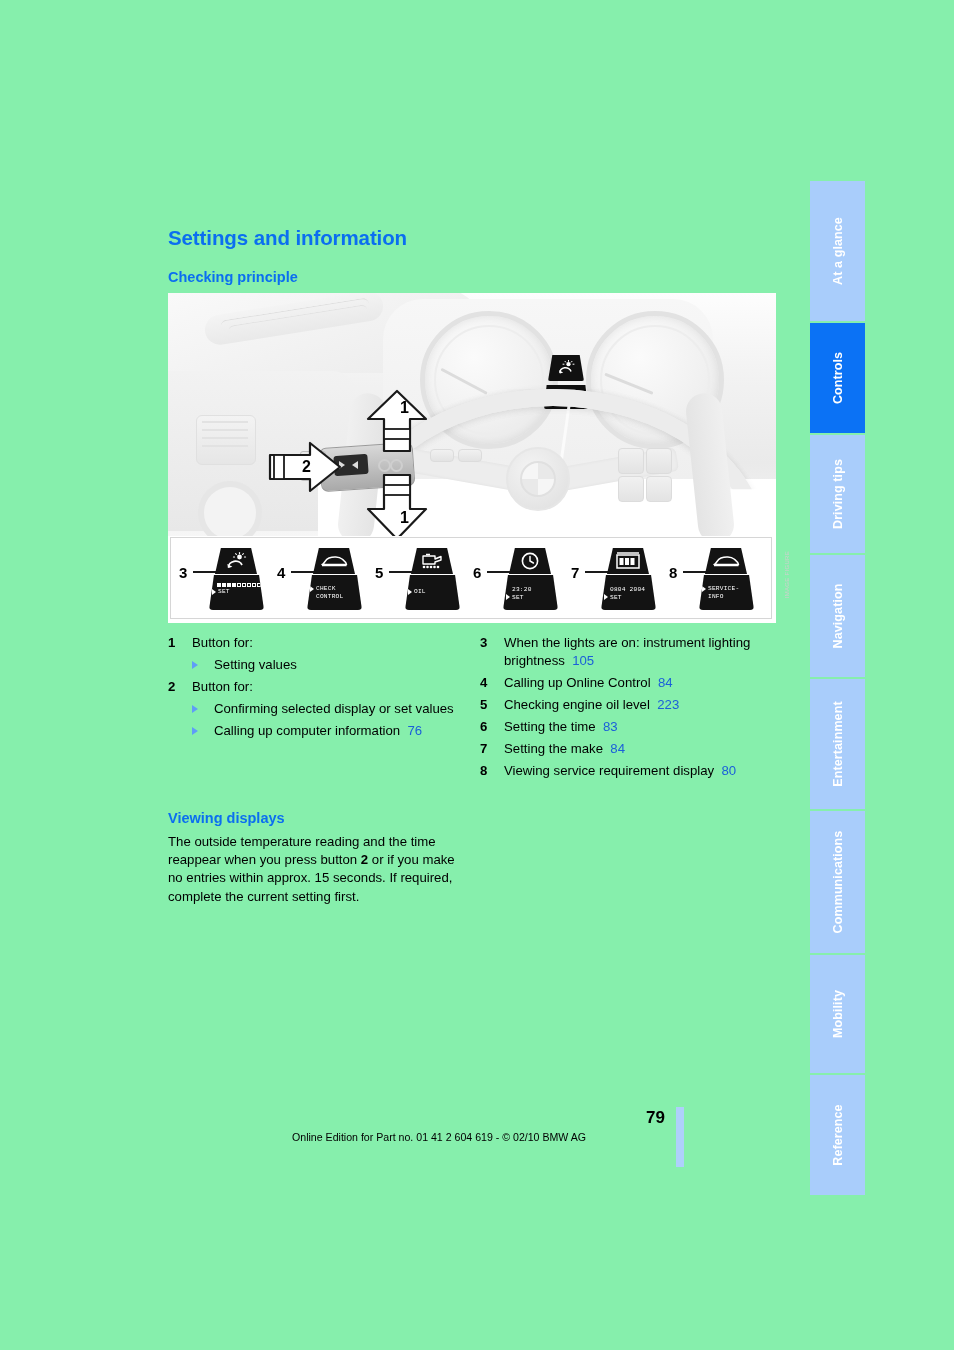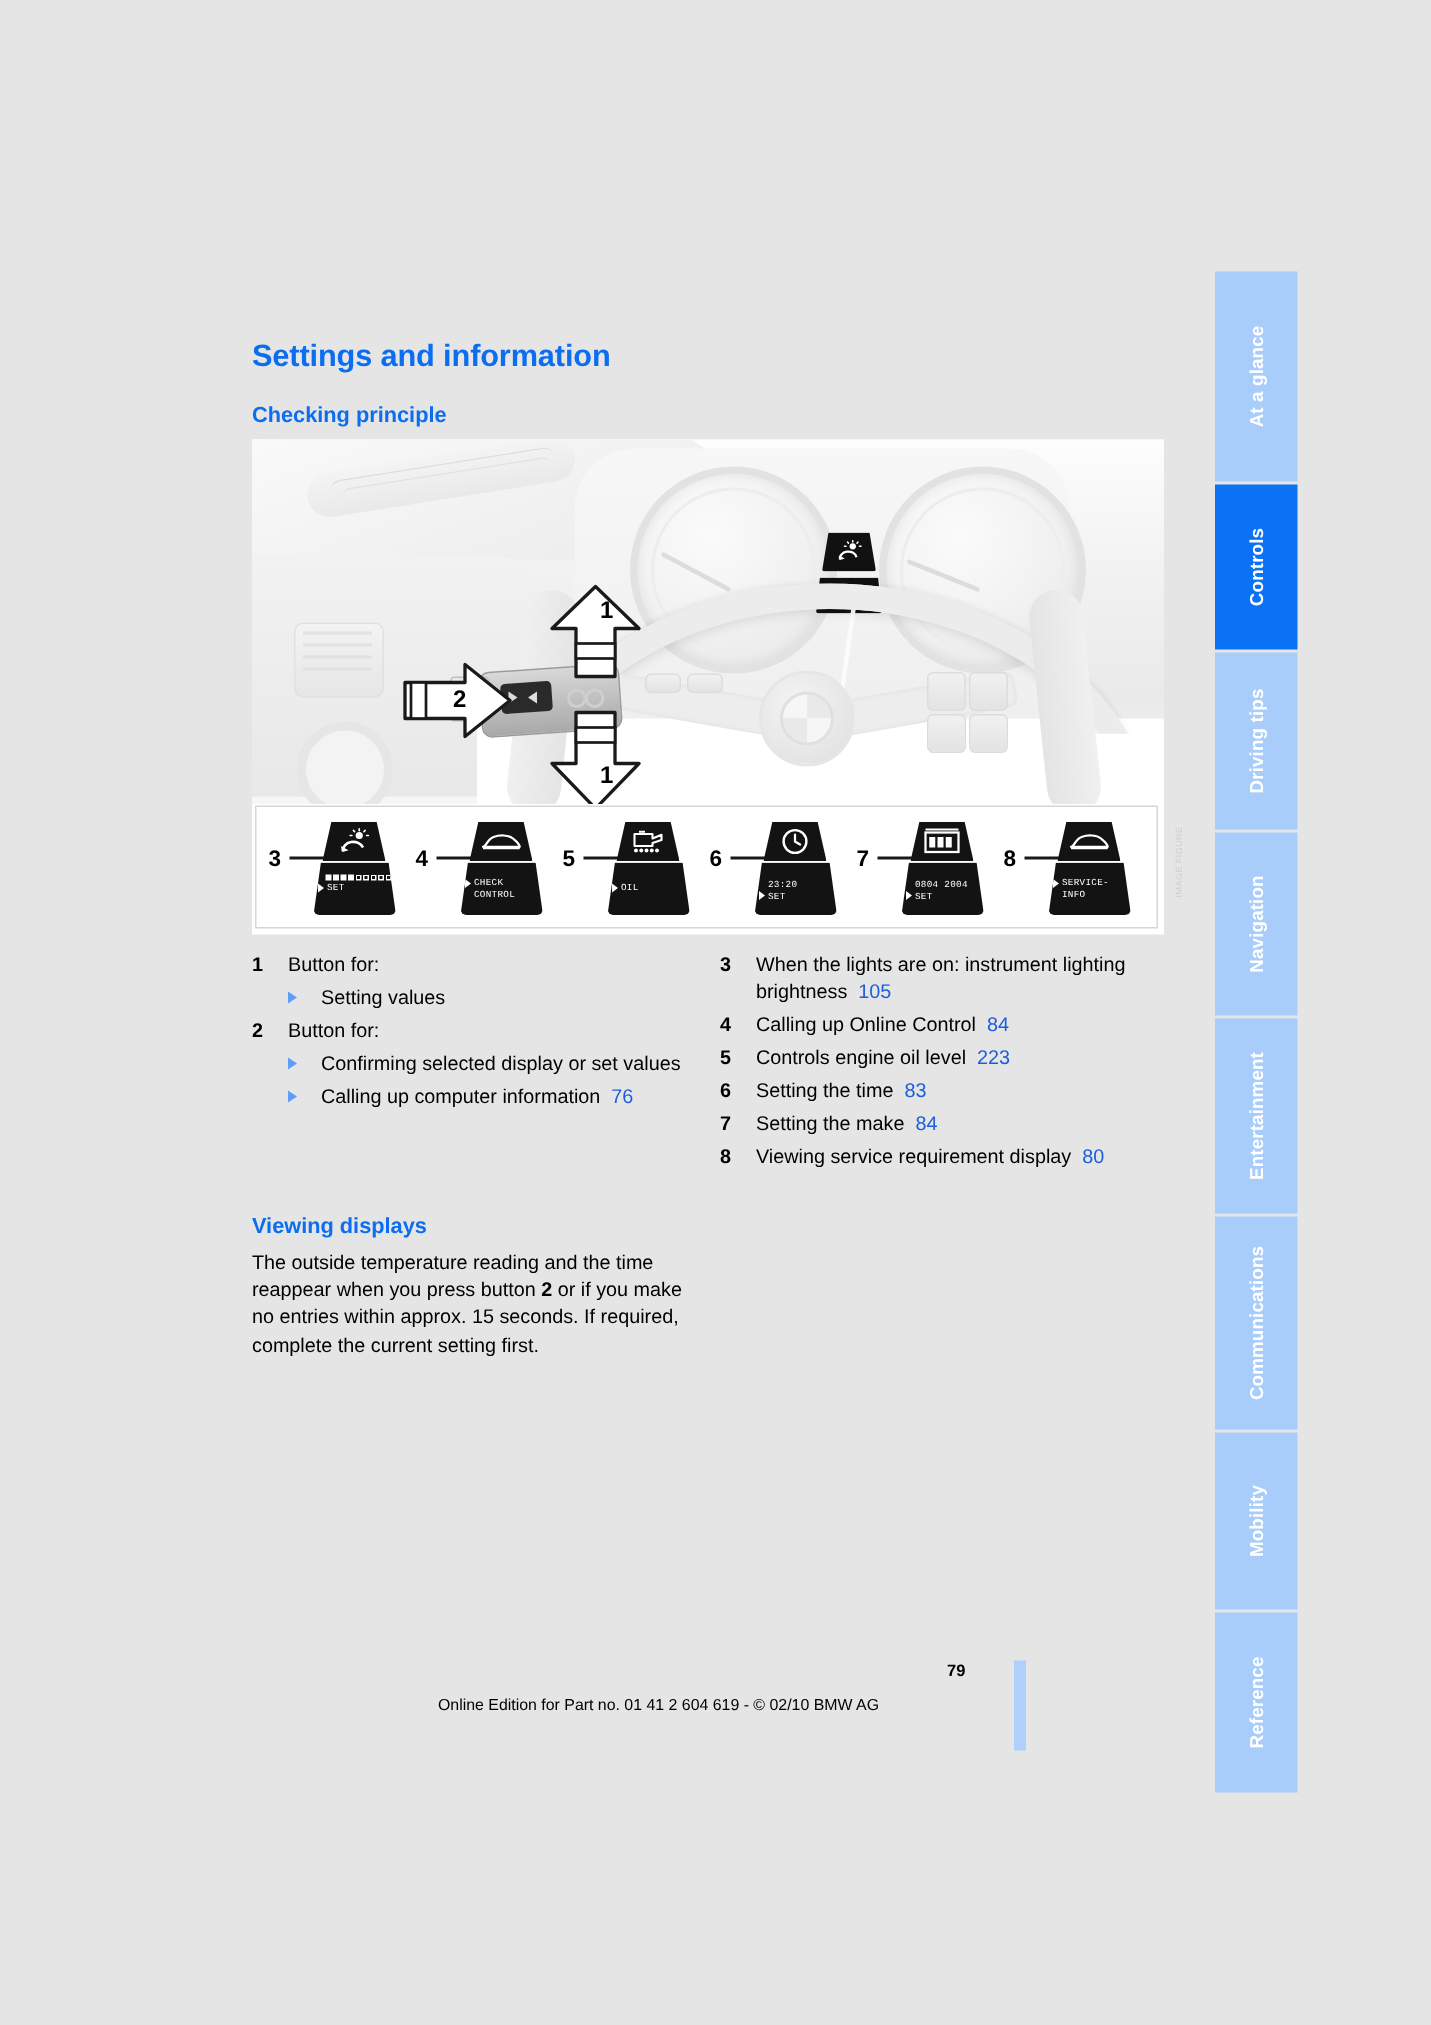--- a/index.html
+++ b/index.html
@@ -13,21 +13,21 @@
     position: relative;
     font-family: "Liberation Sans", sans-serif;
     -webkit-font-smoothing: antialiased;
     overflow: hidden;
   }
 
   
   #page {
     position: absolute;
     inset: 0;
-    background: #e5e5e5;
+    background: #86efac;
   }
 
   
   #tab-rail {
     position: absolute;
     left: 810px;
     top: 181px;
     width: 55px;
     height: 977px;
   }
@@ -329,22 +329,22 @@
     top: 1107px;
     width: 8px;
     height: 60px;
     background: #aed0fb;
   }
   #page-num {
     position: absolute;
     left: 610px;
     top: 1108px;
     width: 55px;
-    text-align: center;
-    font-size: 11px;
+    text-align: right;
+    font-size: 17px;
     font-weight: bold;
     color: #000;
   }
   #footer-note {
     position: absolute;
     left: 292px;
     top: 1131px;
     font-size: 10.6px;
     color: #000;
   }
@@ -609,21 +609,21 @@
     <div class="li">
       <span class="num">3</span>
       <span>When the lights are on: instrument lighting brightness</span><span>&nbsp;&nbsp;</span><span class="pg">105</span>
     </div>
     <div class="li">
       <span class="num">4</span>
       <span>Calling up Online Control</span><span>&nbsp;&nbsp;</span><span class="pg">84</span>
     </div>
     <div class="li">
       <span class="num">5</span>
-      <span>Controls engine oil level</span><span>&nbsp;&nbsp;</span><span class="pg">223</span>
+      <span>Checking engine oil level</span><span>&nbsp;&nbsp;</span><span class="pg">223</span>
     </div>
     <div class="li">
       <span class="num">6</span>
       <span>Setting the time</span><span>&nbsp;&nbsp;</span><span class="pg">83</span>
     </div>
     <div class="li">
       <span class="num">7</span>
       <span>Setting the make</span><span>&nbsp;&nbsp;</span><span class="pg">84</span>
     </div>
     <div class="li">

